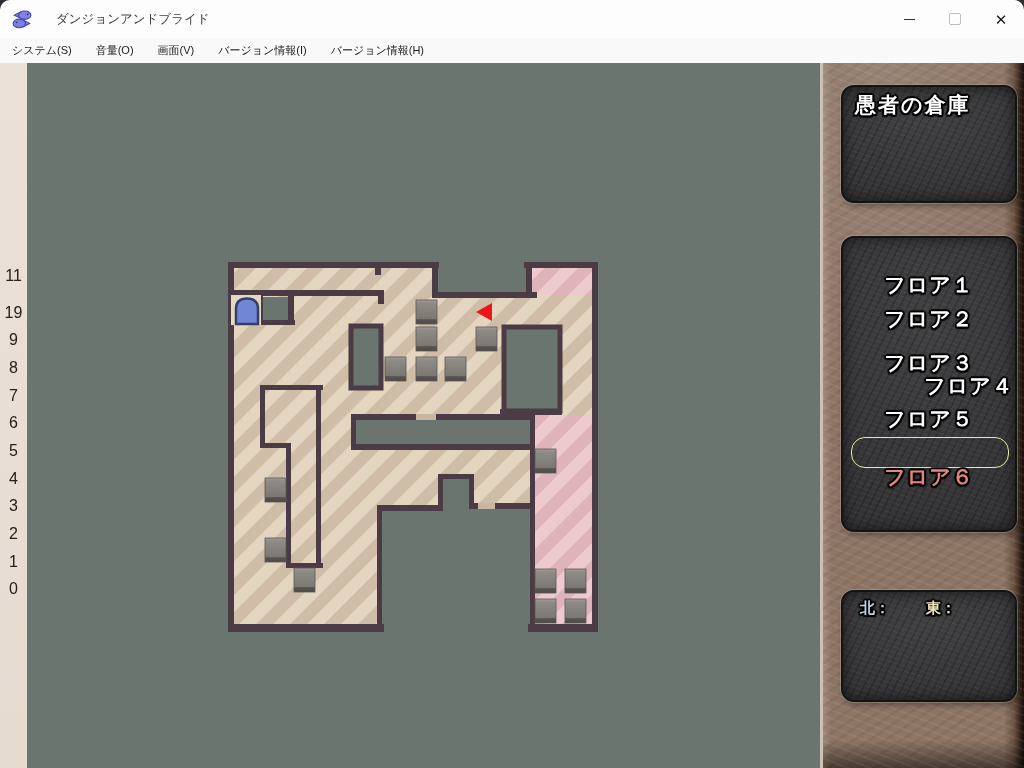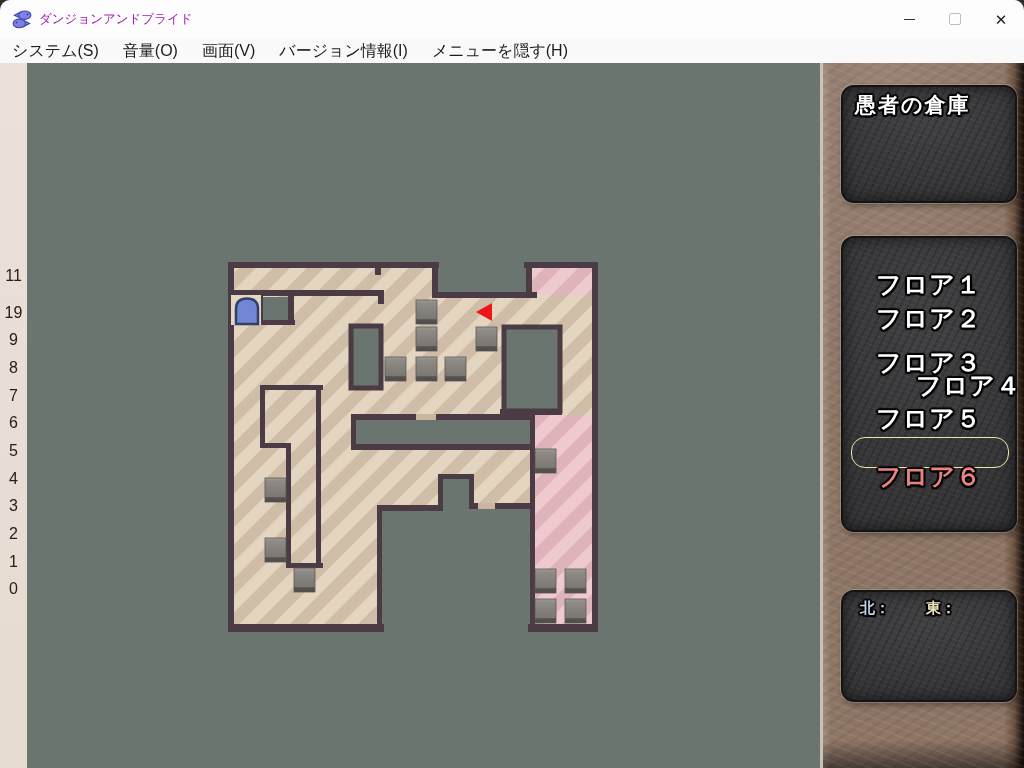--- a/index.html
+++ b/index.html
@@ -6,29 +6,29 @@
   body {
     width:1024px; height:768px; overflow:hidden;
     background:#2e2e2e;
     font-family:"Liberation Sans","DejaVu Sans",sans-serif;
   }
   .window { position:absolute; inset:0; border-radius:10px 10px 0 0; overflow:hidden; background:#6a756f; }
 
   
   .titlebar { position:absolute; top:0; left:0; right:0; height:38px; background:#fdfdfd; display:flex; align-items:center; }
   .wicon { margin-left:11px; width:22px; height:22px; flex:0 0 auto; }
-  .wtitle { margin-left:6px; font-size:12.5px; color:#a21caf; }
+  .wtitle { margin-left:23px; font-size:12.5px; color:#404040; }
   .controls { margin-left:auto; display:flex; height:38px; }
   .wbtn { width:46px; height:38px; display:flex; align-items:center; justify-content:center; }
   .glyph-min { width:11px; height:0; border-top:1.6px solid #333; }
   .glyph-max { width:10px; height:10px; border:1.2px solid #bdbdbd; border-radius:2px; }
   .glyph-close { font-size:15px; color:#1a1a1a; line-height:1; }
 
   
-  .menubar { position:absolute; top:38px; left:0; right:0; height:25px; background:#f9f9f9; display:flex; align-items:center; font-size:16px; color:#1b1b1b; }
+  .menubar { position:absolute; top:38px; left:0; right:0; height:25px; background:#f9f9f9; display:flex; align-items:center; font-size:11px; color:#1b1b1b; }
   .menu-item { padding:0 12px; height:25px; line-height:25px; }
   .menu-item:first-child { margin-left:0; }
 
   
   .game { position:absolute; top:63px; left:0; width:1024px; height:705px; background:#6a756f; }
 
   .strip { position:absolute; left:0; top:0; width:27px; height:705px;
     background:linear-gradient(180deg,#ece1d9,#e6dbd1); }
   .row-num { position:absolute; left:0; width:27px; height:22px; line-height:22px; text-align:center; font-size:16px; color:#262019; }
 
@@ -53,21 +53,21 @@
     box-shadow: 0 0 0 1px rgba(205,195,180,.32), inset 0 0 14px rgba(0,0,0,.6), 2px 3px 6px rgba(0,0,0,.35);
   }
   #panel-location { top:22px;  height:118px; }
   #panel-floors   { top:173px; height:296px; }
   #panel-info     { top:527px; height:112px; }
 
   .gtext { color:#fff; font-weight:bold;
     text-shadow: 2px 0 1px #000,-2px 0 1px #000,0 2px 1px #000,0 -2px 1px #000,
                  1.5px 1.5px 1px #000,-1.5px -1.5px 1px #000,1.5px -1.5px 1px #000,-1.5px 1.5px 1px #000; }
   .location-title { position:absolute; left:12px; top:4px; font-size:21px; letter-spacing:2px; }
-  .floor-item { position:absolute; left:0; width:100%; text-align:center; font-size:25px; height:33px; line-height:33px; letter-spacing:1px; }
+  .floor-item { position:absolute; left:0; width:100%; text-align:center; font-size:21px; height:33px; line-height:33px; letter-spacing:1px; }
   .selection-box { position:absolute; left:8px; width:158px; height:31px; border:1px solid #ece79f; border-radius:14px; box-sizing:border-box; }
   .info-label { position:absolute; top:7px; font-size:15px; }
   #north-label { left:17px; }
   #east-label  { left:83px; }
 </style>
 </head>
 <body>
 
 <div class="window">
 
@@ -92,21 +92,21 @@
           <span class="glyph-close">✕</span>
         </div>
     </div>
   </div>
 
   <div class="menubar" id="menubar">
       <span class="menu-item">システム(S)</span>
       <span class="menu-item">音量(O)</span>
       <span class="menu-item">画面(V)</span>
       <span class="menu-item">バージョン情報(I)</span>
-      <span class="menu-item">メニューを隠す(H)</span>
+      <span class="menu-item">バージョン情報(H)</span>
     </div>
 
   <div class="game">
     <div class="strip" id="coord-strip">
         <div class="row-num" style="top: 202px;">11</div>
         <div class="row-num" style="top: 238.65px;">19</div>
         <div class="row-num" style="top: 266.3px;">9</div>
         <div class="row-num" style="top: 293.95px;">8</div>
         <div class="row-num" style="top: 321.6px;">7</div>
         <div class="row-num" style="top: 349.25px;">6</div>

